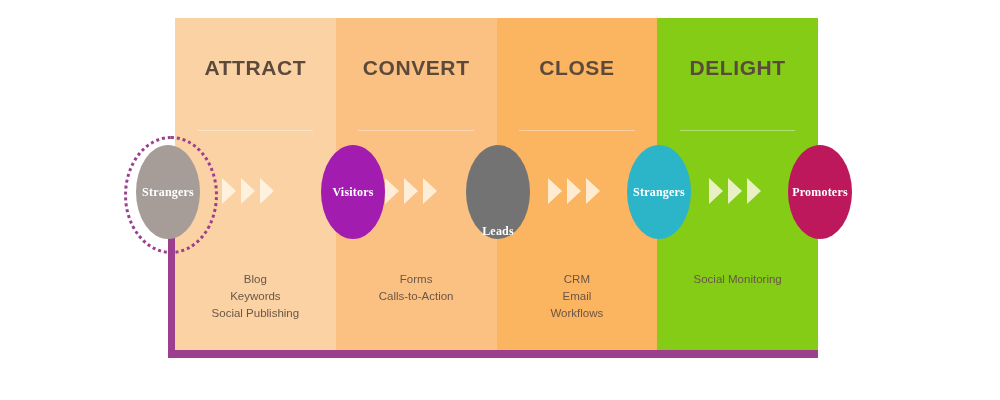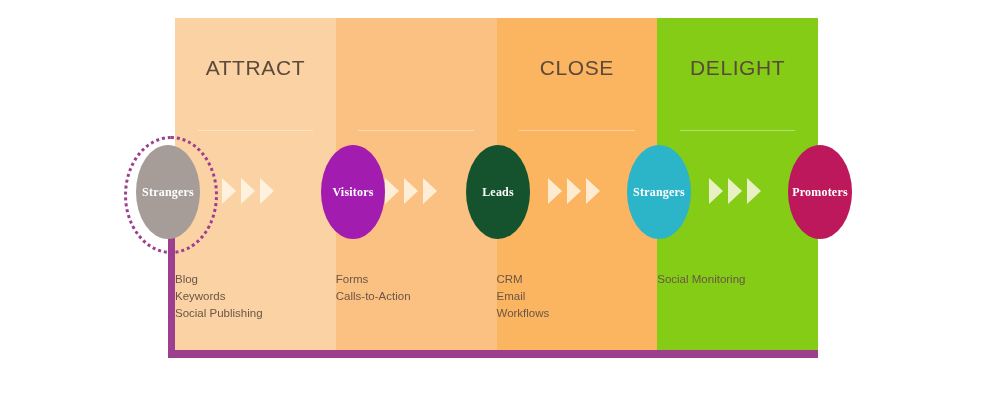--- a/index.html
+++ b/index.html
@@ -42,38 +42,39 @@
   .stage-col {
     flex: 1 1 0;
     position: relative;
     display: flex;
     flex-direction: column;
     align-items: center;
   }
   .stage-title {
     margin-top: 38px;
     font-size: 21px;
-    font-weight: normal;
+    font-weight: bold;
     letter-spacing: 0.6px;
     color: #5b4a3c;
     white-space: nowrap;
   }
   .col-rule {
     position: absolute;
     top: 112px;
     left: 14%;
     width: 72%;
     height: 1px;
     background: rgba(255,255,255,0.38);
   }
   .tactics {
     position: absolute;
     top: 253px;
     left: 0;
     width: 100%;
+    text-align: center;
   }
   .tactic {
     font-size: 11.5px;
     color: #6b5647;
     line-height: 17px;
     white-space: nowrap;
   }
 
   
   .arrow-group {
@@ -133,20 +134,21 @@
     <div class="stage-col" style="background: rgb(250, 210, 164);">
       <div class="stage-title">ATTRACT</div>
       <div class="col-rule"></div>
       <div class="tactics">
         <div class="tactic">Blog</div>
         <div class="tactic">Keywords</div>
         <div class="tactic">Social Publishing</div>
       </div>
     </div>
     <div class="stage-col" style="background: rgb(251, 193, 131);">
+      <div class="stage-title">CONVERT</div>
       <div class="col-rule"></div>
       <div class="tactics">
         <div class="tactic">Forms</div>
         <div class="tactic">Calls-to-Action</div>
       </div>
     </div>
     <div class="stage-col" style="background: rgb(251, 180, 95);">
       <div class="stage-title">CLOSE</div>
       <div class="col-rule"></div>
       <div class="tactics">
@@ -165,21 +167,21 @@
   </div>
 
 <div id="node-layer">
     <div id="strangers-ring" style="border-color: rgb(156, 63, 142);"></div>
     <div class="node" style="left: 136px; background: rgb(166, 157, 153);">
       <span class="node-label">Strangers</span>
     </div>
     <div class="node" style="left: 321px; background: #a21caf;">
       <span class="node-label">Visitors</span>
     </div>
-    <div class="node" style="left: 466px; background: #14532d;">
+    <div class="node" style="left: 466px; background: #737373; align-items: flex-end;">
       <span class="node-label">Leads</span>
     </div>
     <div class="node" style="left: 627px; background: rgb(44, 181, 201);">
       <span class="node-label">Strangers</span>
     </div>
     <div class="node" style="left: 788px; background: #be185d;">
       <span class="node-label">Promoters</span>
     </div>
   </div>
 

